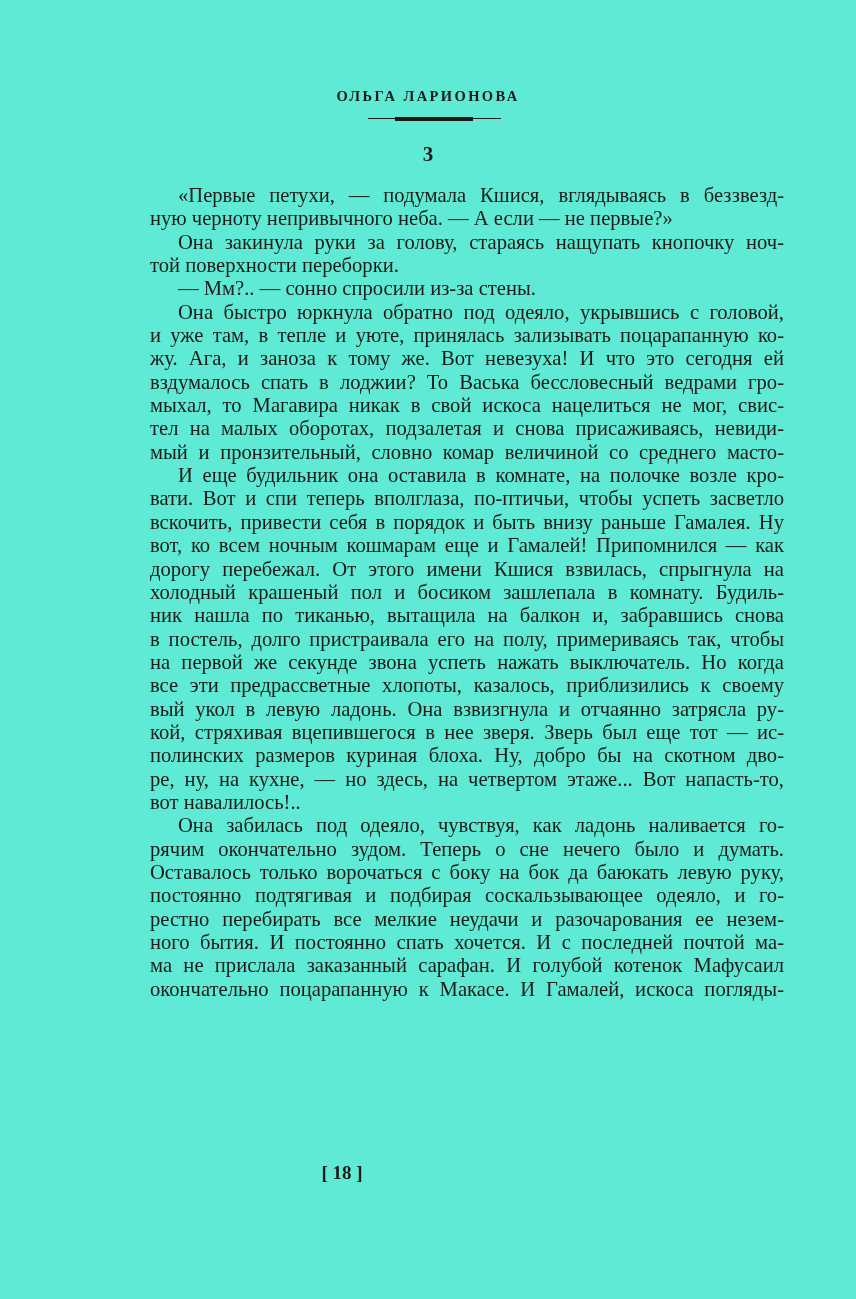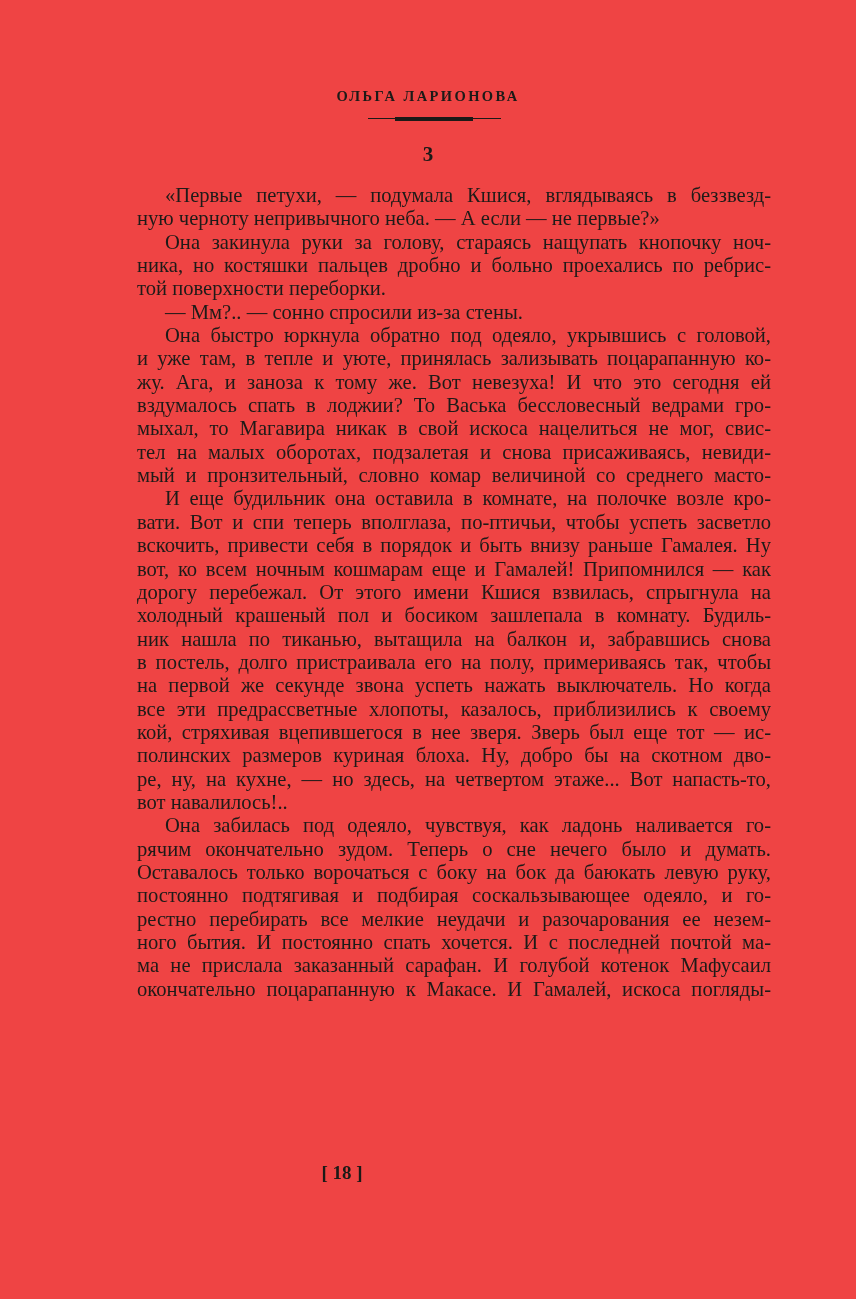--- a/index.html
+++ b/index.html
@@ -1,37 +1,37 @@
 <!DOCTYPE html>
 <html><head>
 <meta charset="utf-8">
 <style>
   html, body { margin: 0; padding: 0; background: #ffffff; }
   body { width: 856px; height: 1299px; position: relative; overflow: hidden; }
   .page {
     position: absolute; left: 0; top: 0; width: 856px; height: 1299px;
-    background: #ef4444; color: #1e1b18;
+    background: #5eead4; color: #1e1b18;
     font-family: "Liberation Serif", "DejaVu Serif", serif;
   }
   .running-head {
     position: absolute; top: 88px; left: 0; width: 856px; text-align: center;
     font-size: 14.5px; font-weight: bold; letter-spacing: 2.4px; color: #1c1a17;
   }
   .rule-thin {
     position: absolute; top: 118px; left: 368px; width: 133px; height: 1.4px; background: #1c1a17;
   }
   .rule-thick {
     position: absolute; top: 117px; left: 395px; width: 78px; height: 3.5px; background: #1c1a17;
   }
   .chapter-num {
     position: absolute; top: 142px; left: 0; width: 856px; text-align: center;
     font-size: 21px; font-weight: bold; color: #1c1a17;
   }
   .body-text {
-    position: absolute; top: 184px; left: 137px; width: 634px;
+    position: absolute; top: 184px; left: 150px; width: 634px;
     font-size: 20.6px; line-height: 23.35px; color: #1e1b18;
   }
   .line { display: block; white-space: nowrap; text-align: justify; text-align-last: justify; height: 23.35px; }
   .line.indent { padding-left: 28px; }
   .line.last { text-align-last: left; }
   .folio {
     position: absolute; top: 1162px; left: 0; width: 684px; text-align: center;
     font-size: 19px; font-weight: bold; color: #1c1a17;
   }
 </style>
@@ -41,40 +41,40 @@
 <div class="page">
   <div class="running-head">ОЛЬГА ЛАРИОНОВА</div>
   <div class="rule-thin"></div>
   <div class="rule-thick"></div>
   <div class="chapter-num">3</div>
 
   <div class="body-text">
     <span class="line indent">«Первые петухи, — подумала Кшися, вглядываясь в беззвезд-</span>
     <span class="line last">ную черноту непривычного неба. — А если — не первые?»</span>
     <span class="line indent">Она закинула руки за голову, стараясь нащупать кнопочку ноч-</span>
-    <span class="line">ника, но костяшки пальцев дробно и больно проехались по ребрис-</span>
     <span class="line last">той поверхности переборки.</span>
     <span class="line indent last">— Мм?.. — сонно спросили из-за стены.</span>
     <span class="line indent">Она быстро юркнула обратно под одеяло, укрывшись с головой,</span>
     <span class="line">и уже там, в тепле и уюте, принялась зализывать поцарапанную ко-</span>
     <span class="line">жу. Ага, и заноза к тому же. Вот невезуха! И что это сегодня ей</span>
     <span class="line">вздумалось спать в лоджии? То Васька бессловесный ведрами гро-</span>
     <span class="line">мыхал, то Магавира никак в свой искоса нацелиться не мог, свис-</span>
     <span class="line">тел на малых оборотах, подзалетая и снова присаживаясь, невиди-</span>
     <span class="line">мый и пронзительный, словно комар величиной со среднего масто-</span>
     <span class="line indent">И еще будильник она оставила в комнате, на полочке возле кро-</span>
     <span class="line">вати. Вот и спи теперь вполглаза, по-птичьи, чтобы успеть засветло</span>
     <span class="line">вскочить, привести себя в порядок и быть внизу раньше Гамалея. Ну</span>
     <span class="line">вот, ко всем ночным кошмарам еще и Гамалей! Припомнился — как</span>
     <span class="line">дорогу перебежал. От этого имени Кшися взвилась, спрыгнула на</span>
     <span class="line">холодный крашеный пол и босиком зашлепала в комнату. Будиль-</span>
     <span class="line">ник нашла по тиканью, вытащила на балкон и, забравшись снова</span>
     <span class="line">в постель, долго пристраивала его на полу, примериваясь так, чтобы</span>
     <span class="line">на первой же секунде звона успеть нажать выключатель. Но когда</span>
     <span class="line">все эти предрассветные хлопоты, казалось, приблизились к своему</span>
+    <span class="line">вый укол в левую ладонь. Она взвизгнула и отчаянно затрясла ру-</span>
     <span class="line">кой, стряхивая вцепившегося в нее зверя. Зверь был еще тот — ис-</span>
     <span class="line">полинских размеров куриная блоха. Ну, добро бы на скотном дво-</span>
     <span class="line">ре, ну, на кухне, — но здесь, на четвертом этаже... Вот напасть-то,</span>
     <span class="line last">вот навалилось!..</span>
     <span class="line indent">Она забилась под одеяло, чувствуя, как ладонь наливается го-</span>
     <span class="line">рячим окончательно зудом. Теперь о сне нечего было и думать.</span>
     <span class="line">Оставалось только ворочаться с боку на бок да баюкать левую руку,</span>
     <span class="line">постоянно подтягивая и подбирая соскальзывающее одеяло, и го-</span>
     <span class="line">рестно перебирать все мелкие неудачи и разочарования ее незем-</span>
     <span class="line">ного бытия. И постоянно спать хочется. И с последней почтой ма-</span>

